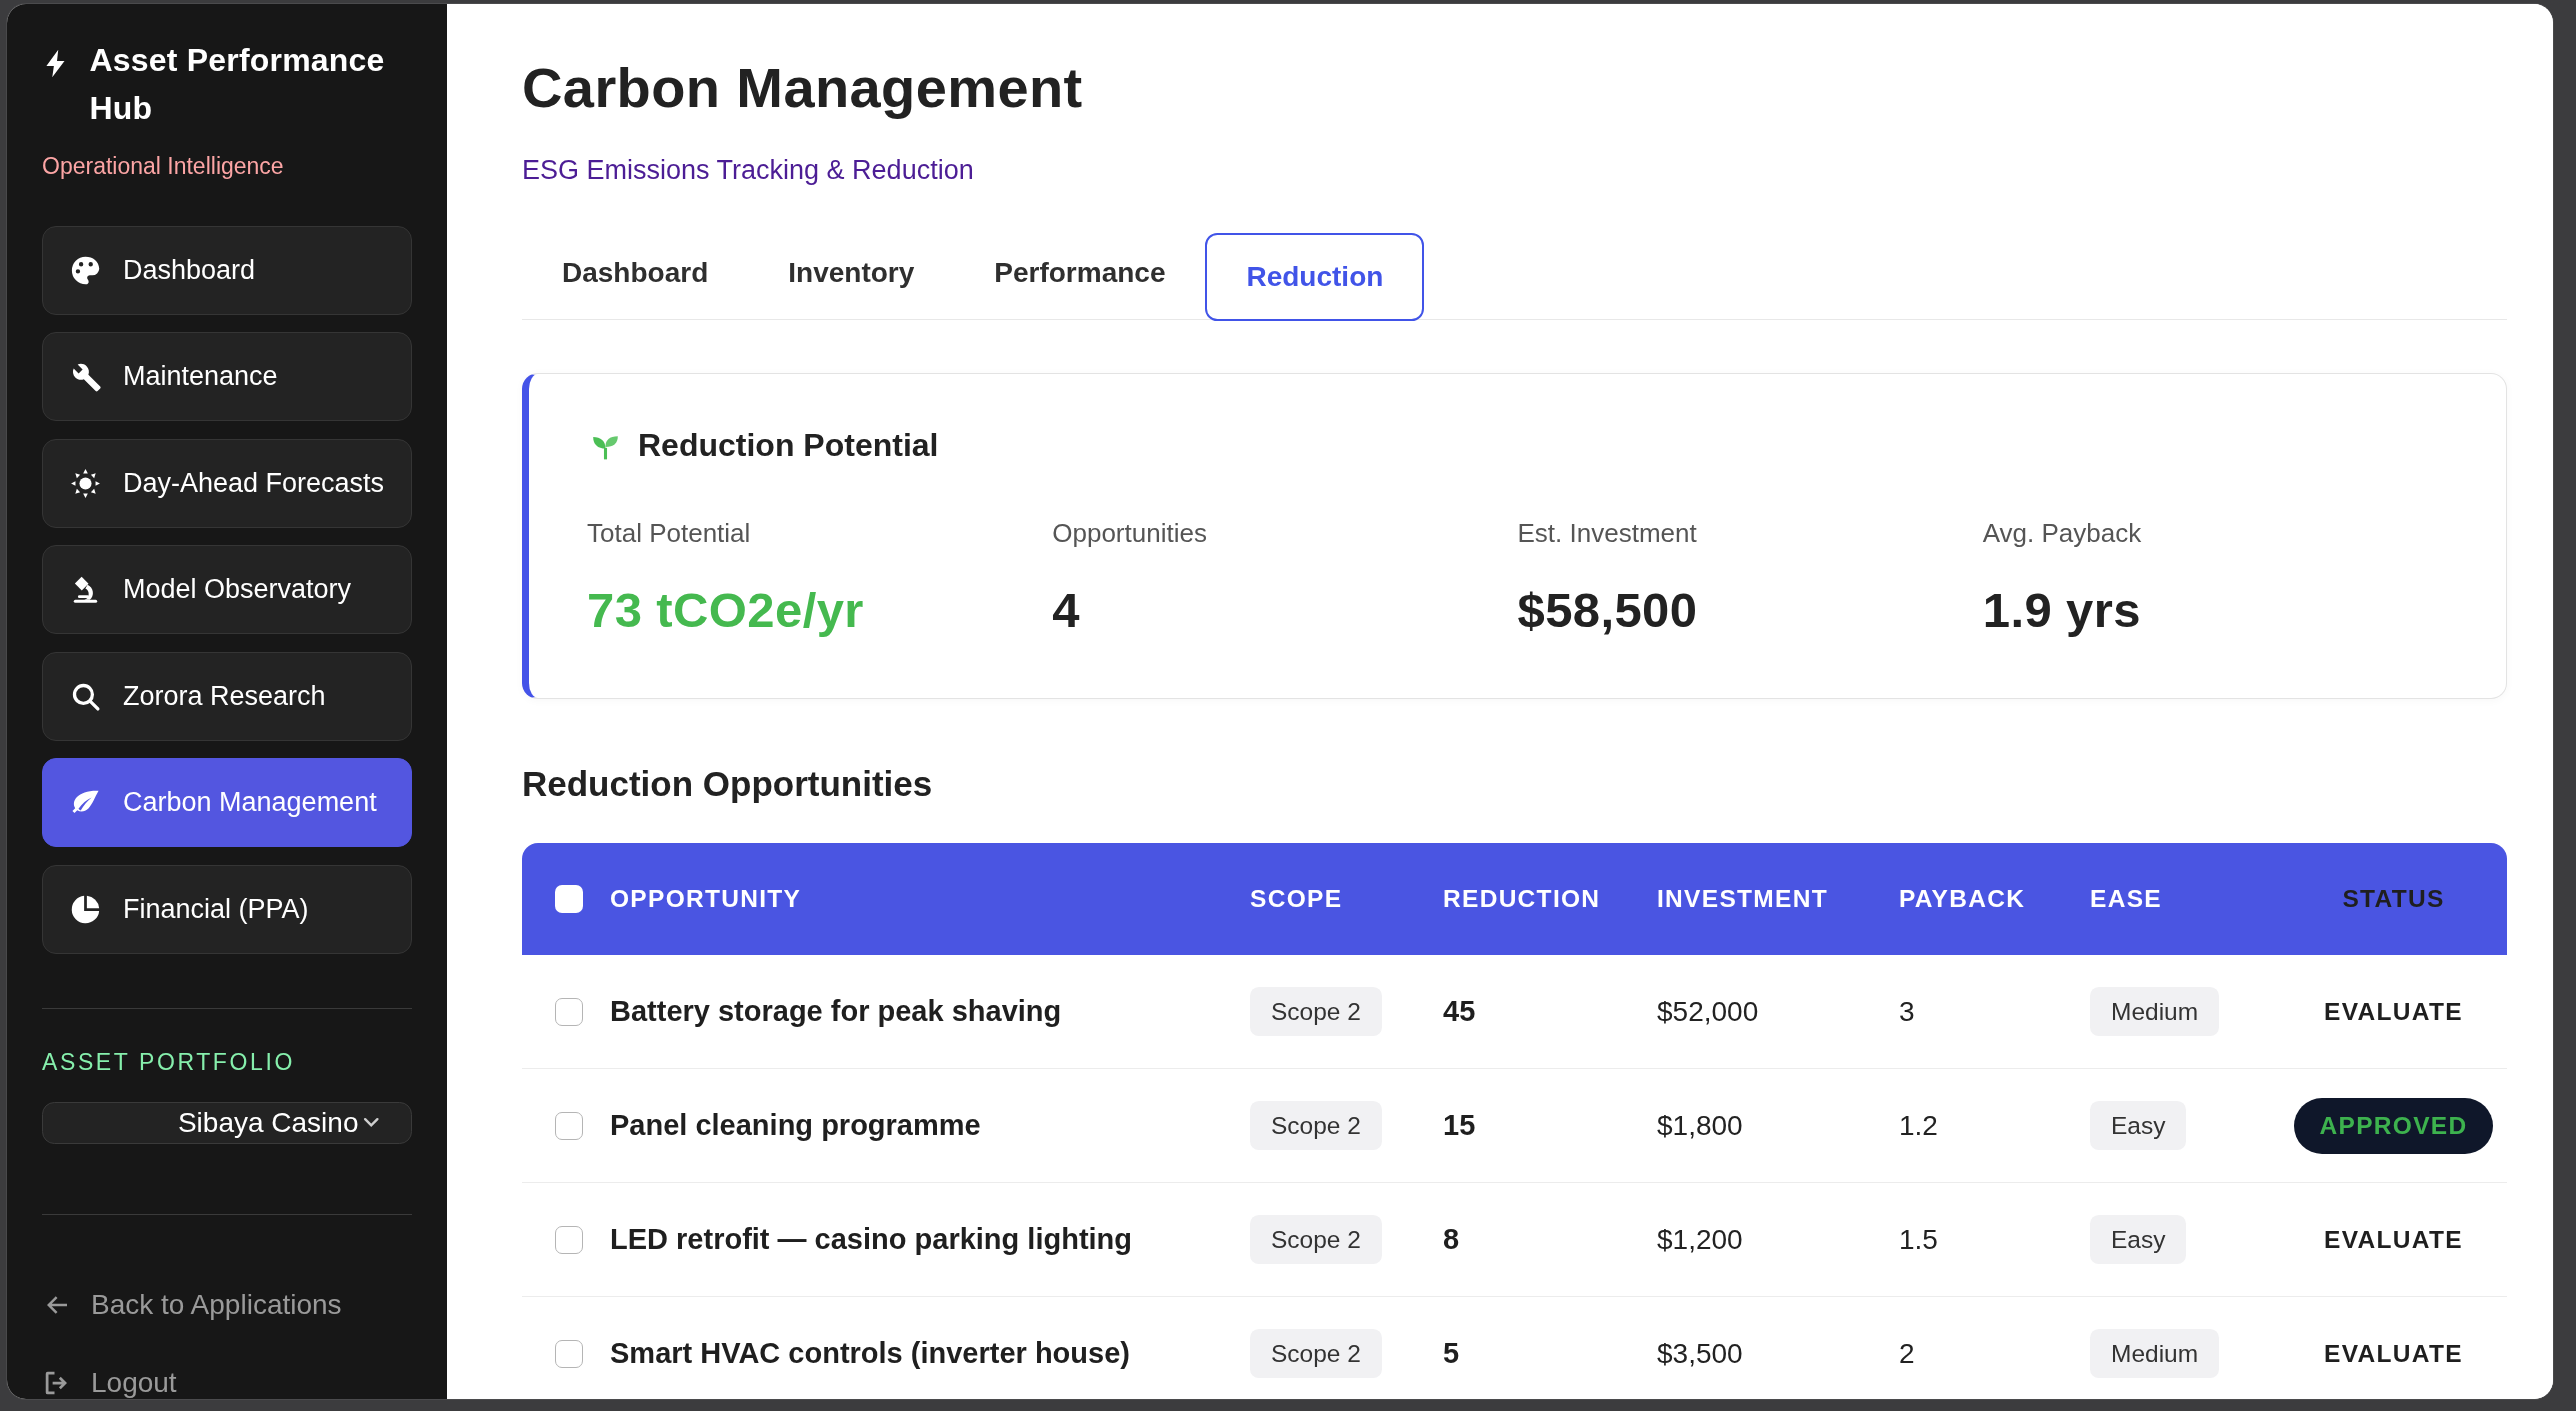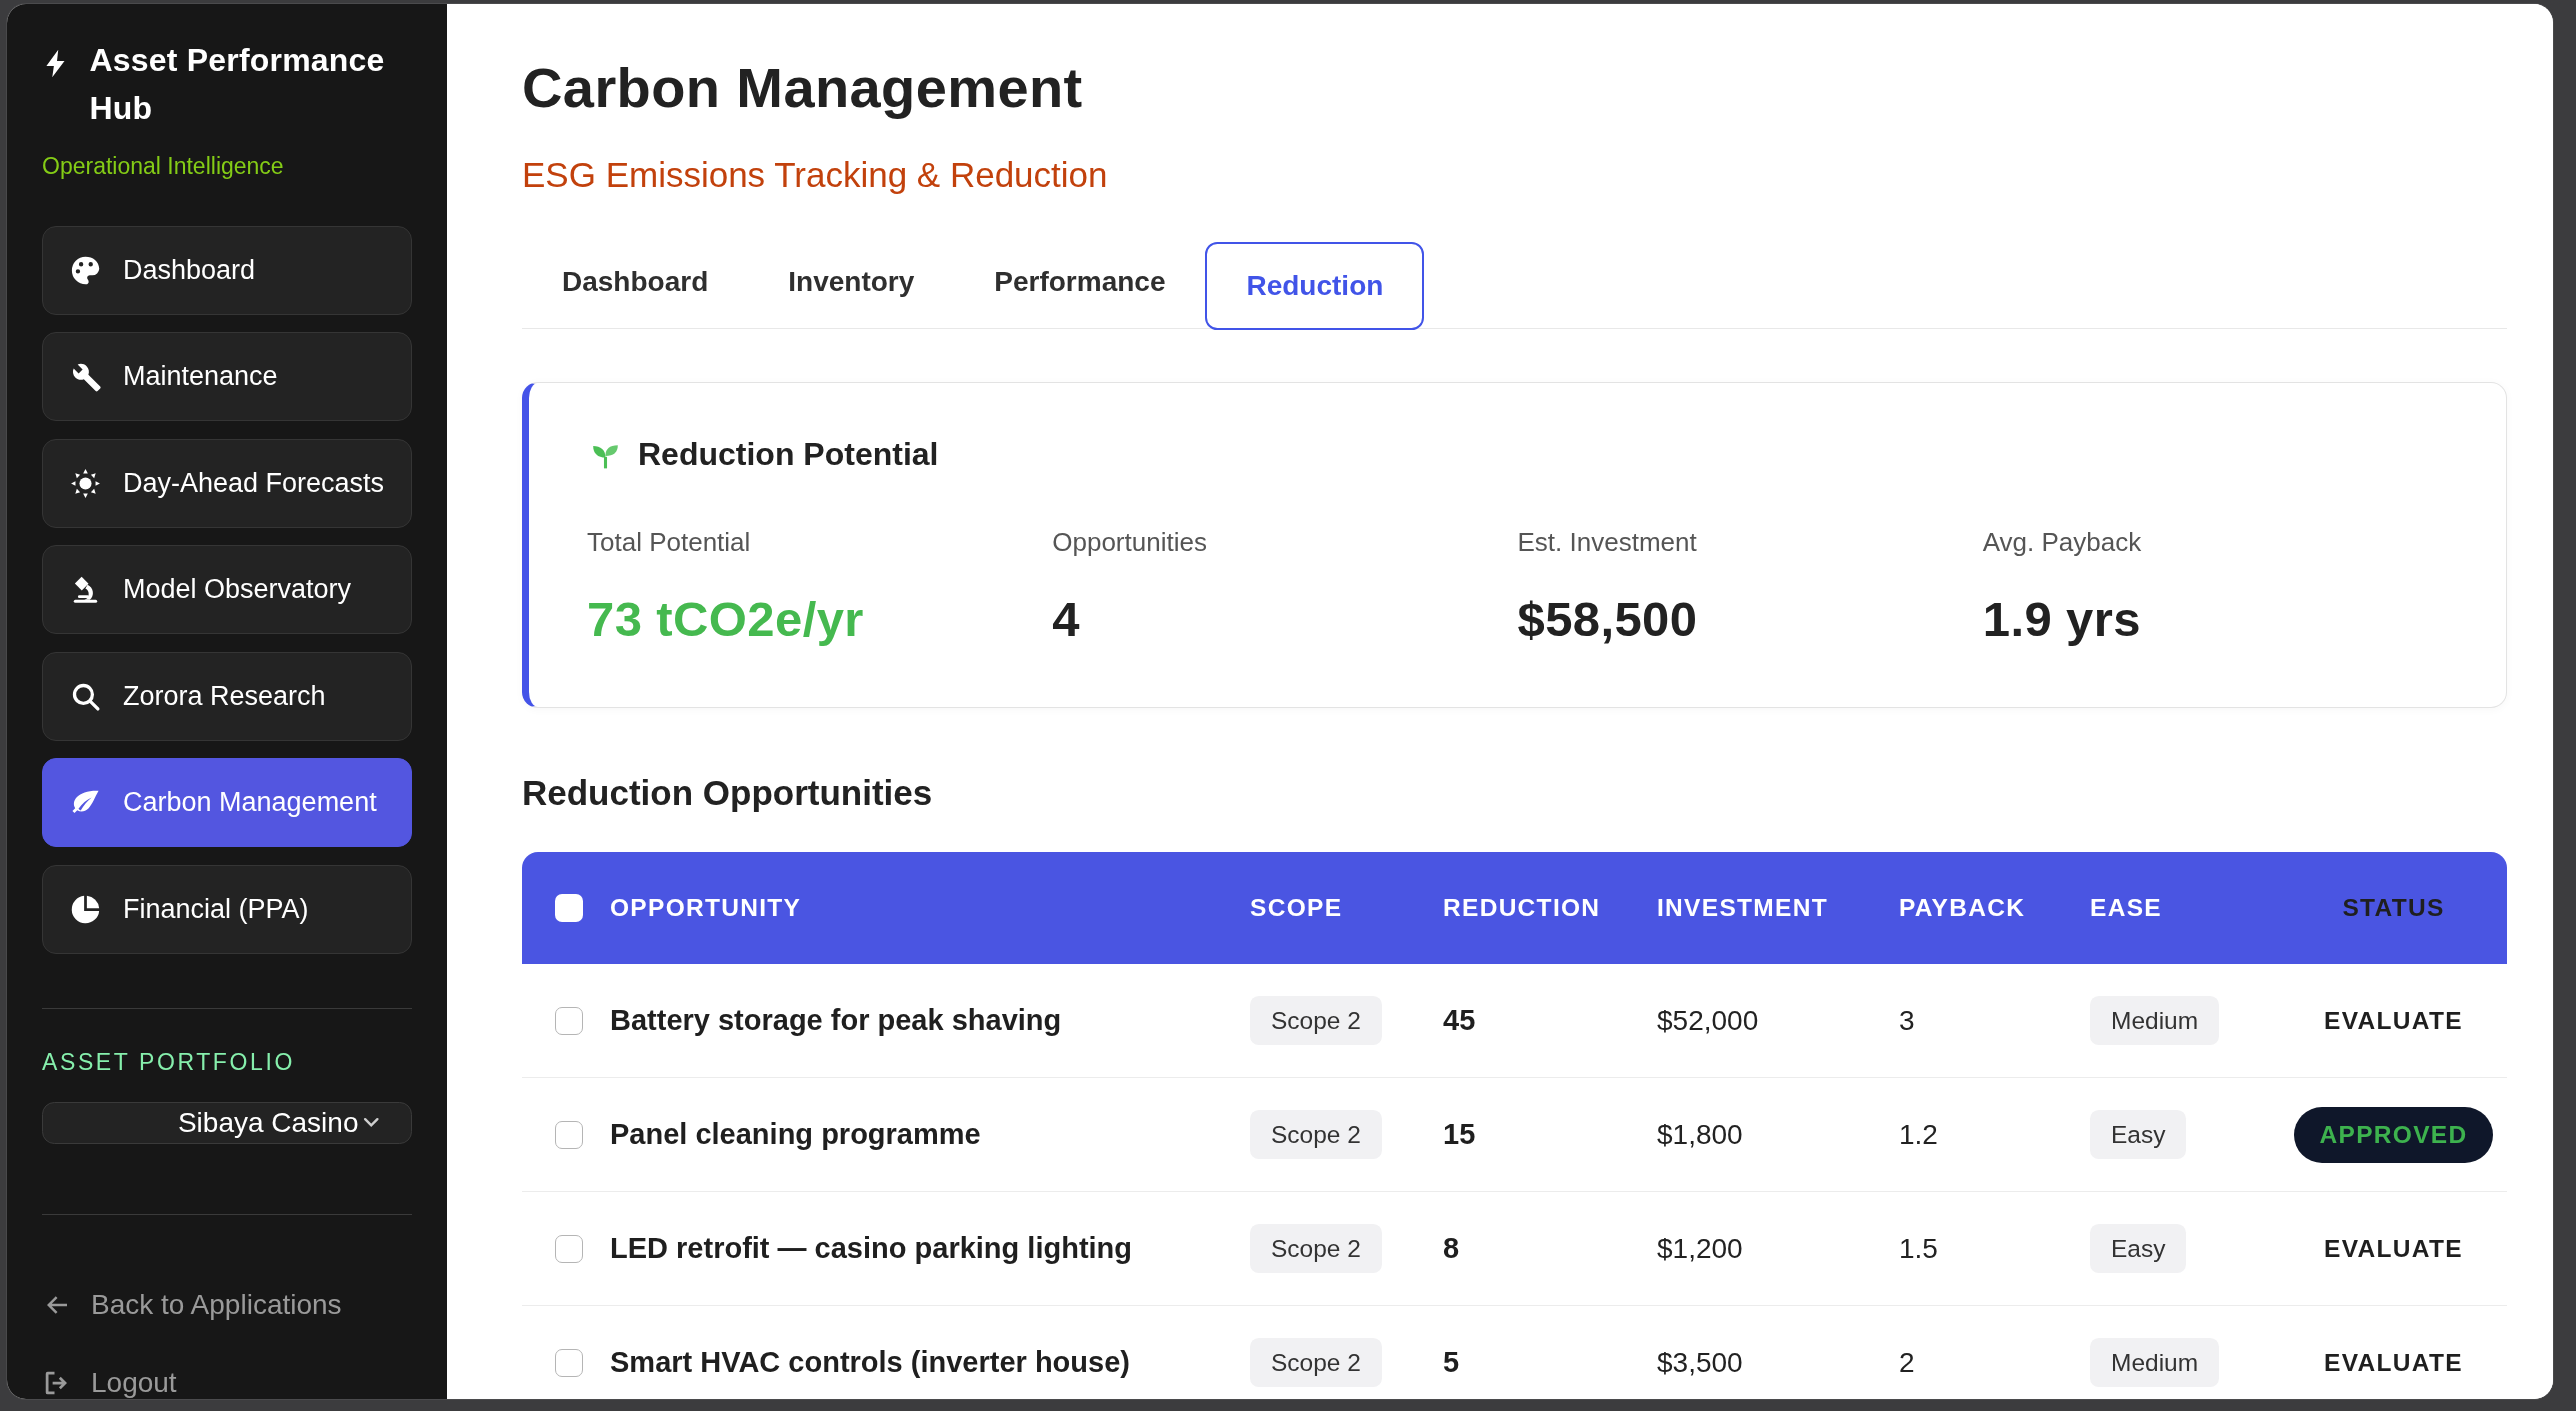--- a/index.html
+++ b/index.html
@@ -9,21 +9,21 @@
   .window { position:absolute; left:7px; top:3.5px; right:23px; bottom:12.3px;
     border-radius:19px; overflow:hidden; display:flex; background:#ffffff;
     box-shadow:0 0 0 0.9px rgba(255,255,255,.08); }
 
   
   .sidebar { width:440px; flex:0 0 440px; background:#171717; color:#fff;
     padding:32px 35px 0 35px; display:flex; flex-direction:column; }
   .brand { display:flex; gap:17.5px; align-items:flex-start; }
   .brand-bolt { flex:0 0 30px; margin-top:8.8px; }
   .brand-title { font-size:32px; font-weight:700; line-height:1.5; letter-spacing:0.2px; }
-  .brand-sub { margin-top:21px; font-size:23px; color:#84cc16; }
+  .brand-sub { margin-top:21px; font-size:23px; color:#fca5a5; }
   .nav { margin-top:46px; display:flex; flex-direction:column; gap:17.5px; }
   .nav-item { height:89px; border-radius:14px; background:#232323;
     border:0.9px solid #353535; display:flex; align-items:center; gap:21px;
     padding:0 26px; font-size:27px; font-weight:500; color:#fff; cursor:pointer;
     white-space:nowrap; }
   .nav-item .ic { flex:0 0 33px; height:33px; display:flex; align-items:center; }
   .nav-item.active { background:#5356e0; border-color:#5356e0; }
   .side-divider { border:none; border-top:0.9px solid #3a3a3a; margin-top:54px; }
   .portfolio-label { margin-top:40px; font-size:23px; letter-spacing:2.6px; color:#86efac; }
   .portfolio-select { margin-top:26px; height:79px; border-radius:12.3px;
@@ -31,21 +31,21 @@
     justify-content:flex-end; padding:0 28px; font-size:28px; color:#fff; cursor:pointer; }
   .side-divider2 { border:none; border-top:0.9px solid #3a3a3a; margin-top:70px; }
   .side-link { display:flex; align-items:center; gap:19px; color:#9a9a9a;
     font-size:28px; cursor:pointer; }
   .back-link { margin-top:74px; }
   .logout-link { margin-top:46px; }
 
   
   .main { flex:1 1 auto; background:#fff; padding:51px 46px 0 75px; overflow:hidden; }
   .page-title { font-size:56px; font-weight:800; color:#222; letter-spacing:0.4px; }
-  .page-sub { margin-top:35px; font-size:35px; color:#c2410c; }
+  .page-sub { margin-top:35px; font-size:27px; color:#4c1d95; }
 
   .tabs { margin-top:47px; display:flex; align-items:flex-end; border-bottom:1.8px solid #e8e8e8; }
   .tab { padding:24.5px 40px 30px 40px; font-size:28px; font-weight:700; color:#2f2f2f; cursor:pointer; }
   .tab.active { color:#4154e8; border:2.6px solid #4154e8; border-radius:12.3px;
     background:#fff; margin-bottom:-1.8px; padding:26px 39px; }
 
   .summary-card { margin-top:53px; border:0.9px solid #e3e3e3; border-left:7px solid #4453e8;
     border-radius:16px; padding:53px 58px 60px 58px; background:#fff;
     box-shadow:0 1.8px 8.8px rgba(0,0,0,.03); }
   .card-head { display:flex; align-items:flex-start; gap:14px; }

